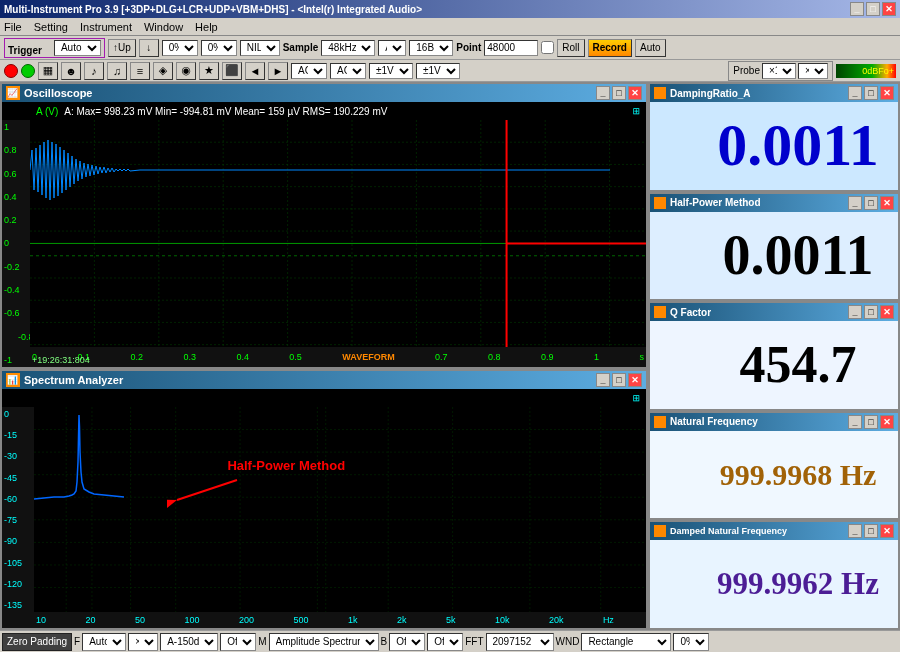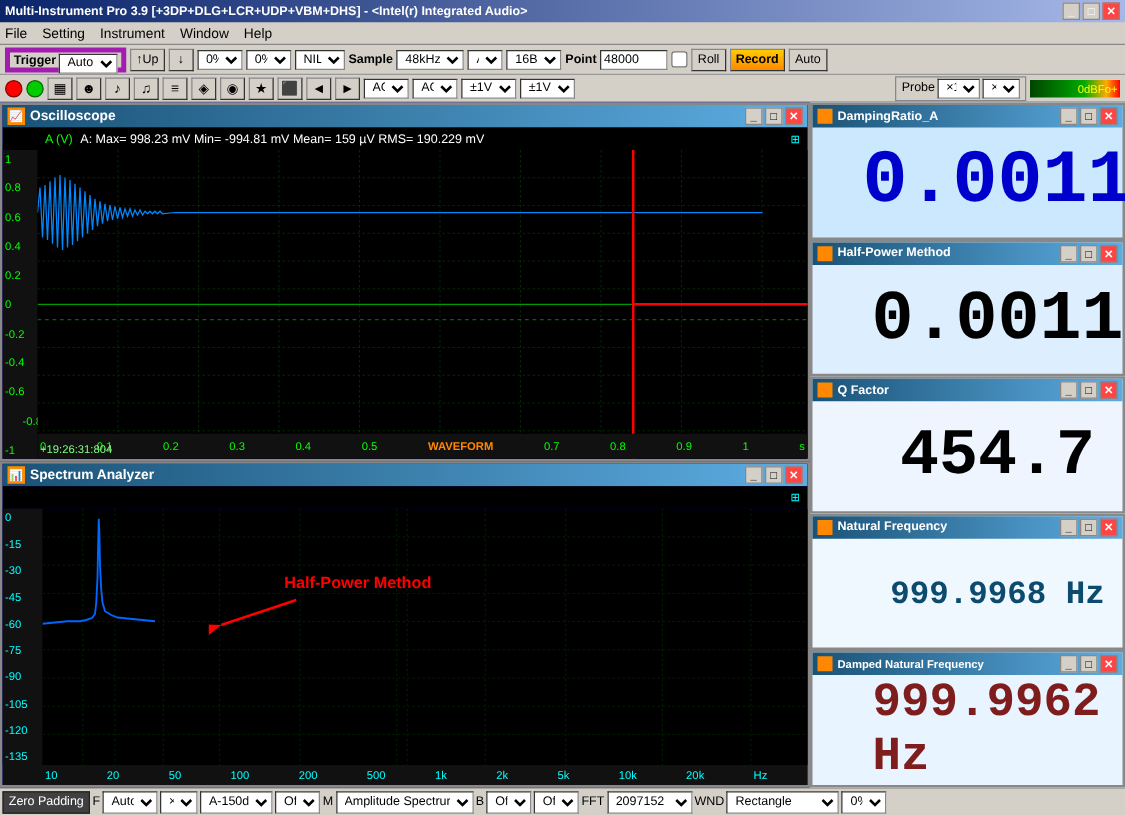--- a/index.html
+++ b/index.html
@@ -46,23 +46,23 @@
       height: 24px;
       display: flex;
       align-items: center;
       padding: 0 4px;
       gap: 3px;
       border-bottom: 1px solid #999;
       font-size: 10px;
     }
     .toolbar-group {
       display: flex;
-      align-items: flex-start;
-      gap: 2px;
-      border: 4px solid #a21caf;
+      align-items: flex-end;
+      gap: 12px;
+      border: 1px solid #a21caf;
       padding: 1px 3px;
       background: #d4d0c8;
       height: 20px;
     }
     .toolbar-label { font-weight: bold; font-size: 10px; }
     .toolbar-select {
       height: 16px;
       font-size: 10px;
       border: 1px inset #888;
       background: white;
@@ -116,21 +116,21 @@
     .probe-group {
       display: flex; align-items: center; gap: 2px;
       border: 1px solid #888;
       padding: 1px 4px;
       font-size: 10px;
       margin-left: auto;
     }
     .green-bar {
       background: #00aa00;
       height: 14px;
-      width: 72px;
+      width: 60px;
       position: relative;
       display: flex; align-items: center;
     }
     .green-bar-text { color: yellow; font-size: 9px; position: absolute; right: 2px; }
 
     
     .main-content {
       display: flex;
       height: calc(652px - 18px - 18px - 24px - 22px - 22px);
     }
@@ -225,21 +225,21 @@
       font-weight: bold;
     }
     .meter-value {
       display: flex;
       align-items: center;
       justify-content: center;
       height: calc(100% - 18px);
       font-size: 48px;
       font-weight: bold;
       color: #0000cc;
-      font-family: Liberation Mono, monospace;
+      font-family: Liberation Serif, serif;
       margin-left: 48px;
     }
     .meter-value.large { font-size: 62px; }
     .meter-value.freq-val {
       font-size: 28px;
       color: black;
     }
     .meter-value.blue-freq {
       font-size: 32px;
       color: #0000cc;
@@ -617,34 +617,34 @@
     <div class="meter-panel" style="flex:1;background:#f0f8ff;">
       <div class="meter-title-bar">
         <span style="background:#ff8800;width:12px;height:12px;display:inline-block;margin-right:4px;"></span>
         <span>Natural Frequency</span>
         <div class="panel-controls">
           <div class="panel-btn">_</div>
           <div class="panel-btn">□</div>
           <div class="panel-btn" style="background:#ff4444;color:white;">✕</div>
         </div>
       </div>
-      <div class="meter-value freq-val" style="color:#0c4a6e;font-size:26px;font-weight:bold;">999.9968 Hz</div>
+      <div class="meter-value freq-val" style="color:#a16207;font-size:30px;font-weight:bold;">999.9968 Hz</div>
     </div>
 
     <div class="meter-panel" style="flex:1;background:#e8f4ff;">
       <div class="meter-title-bar">
         <span style="background:#ff8800;width:12px;height:12px;display:inline-block;margin-right:4px;"></span>
         <span style="font-size:9px;">Damped Natural Frequency</span>
         <div class="panel-controls">
           <div class="panel-btn">_</div>
           <div class="panel-btn">□</div>
           <div class="panel-btn" style="background:#ff4444;color:white;">✕</div>
         </div>
       </div>
-      <div class="meter-value blue-freq" style="color:#7f1d1d;font-size:38px;font-weight:bold;">999.9962 Hz</div>
+      <div class="meter-value blue-freq" style="color:#4c1d95;font-size:31px;font-weight:bold;">999.9962 Hz</div>
     </div>
 
   </div>
 </div>
 
 <div class="bottom-toolbar">
   <button class="zero-padding-btn">Zero Padding</button>
   <span>F</span>
   <select class="bottom-select" style="width:44px;">
     <option>Auto</option>

